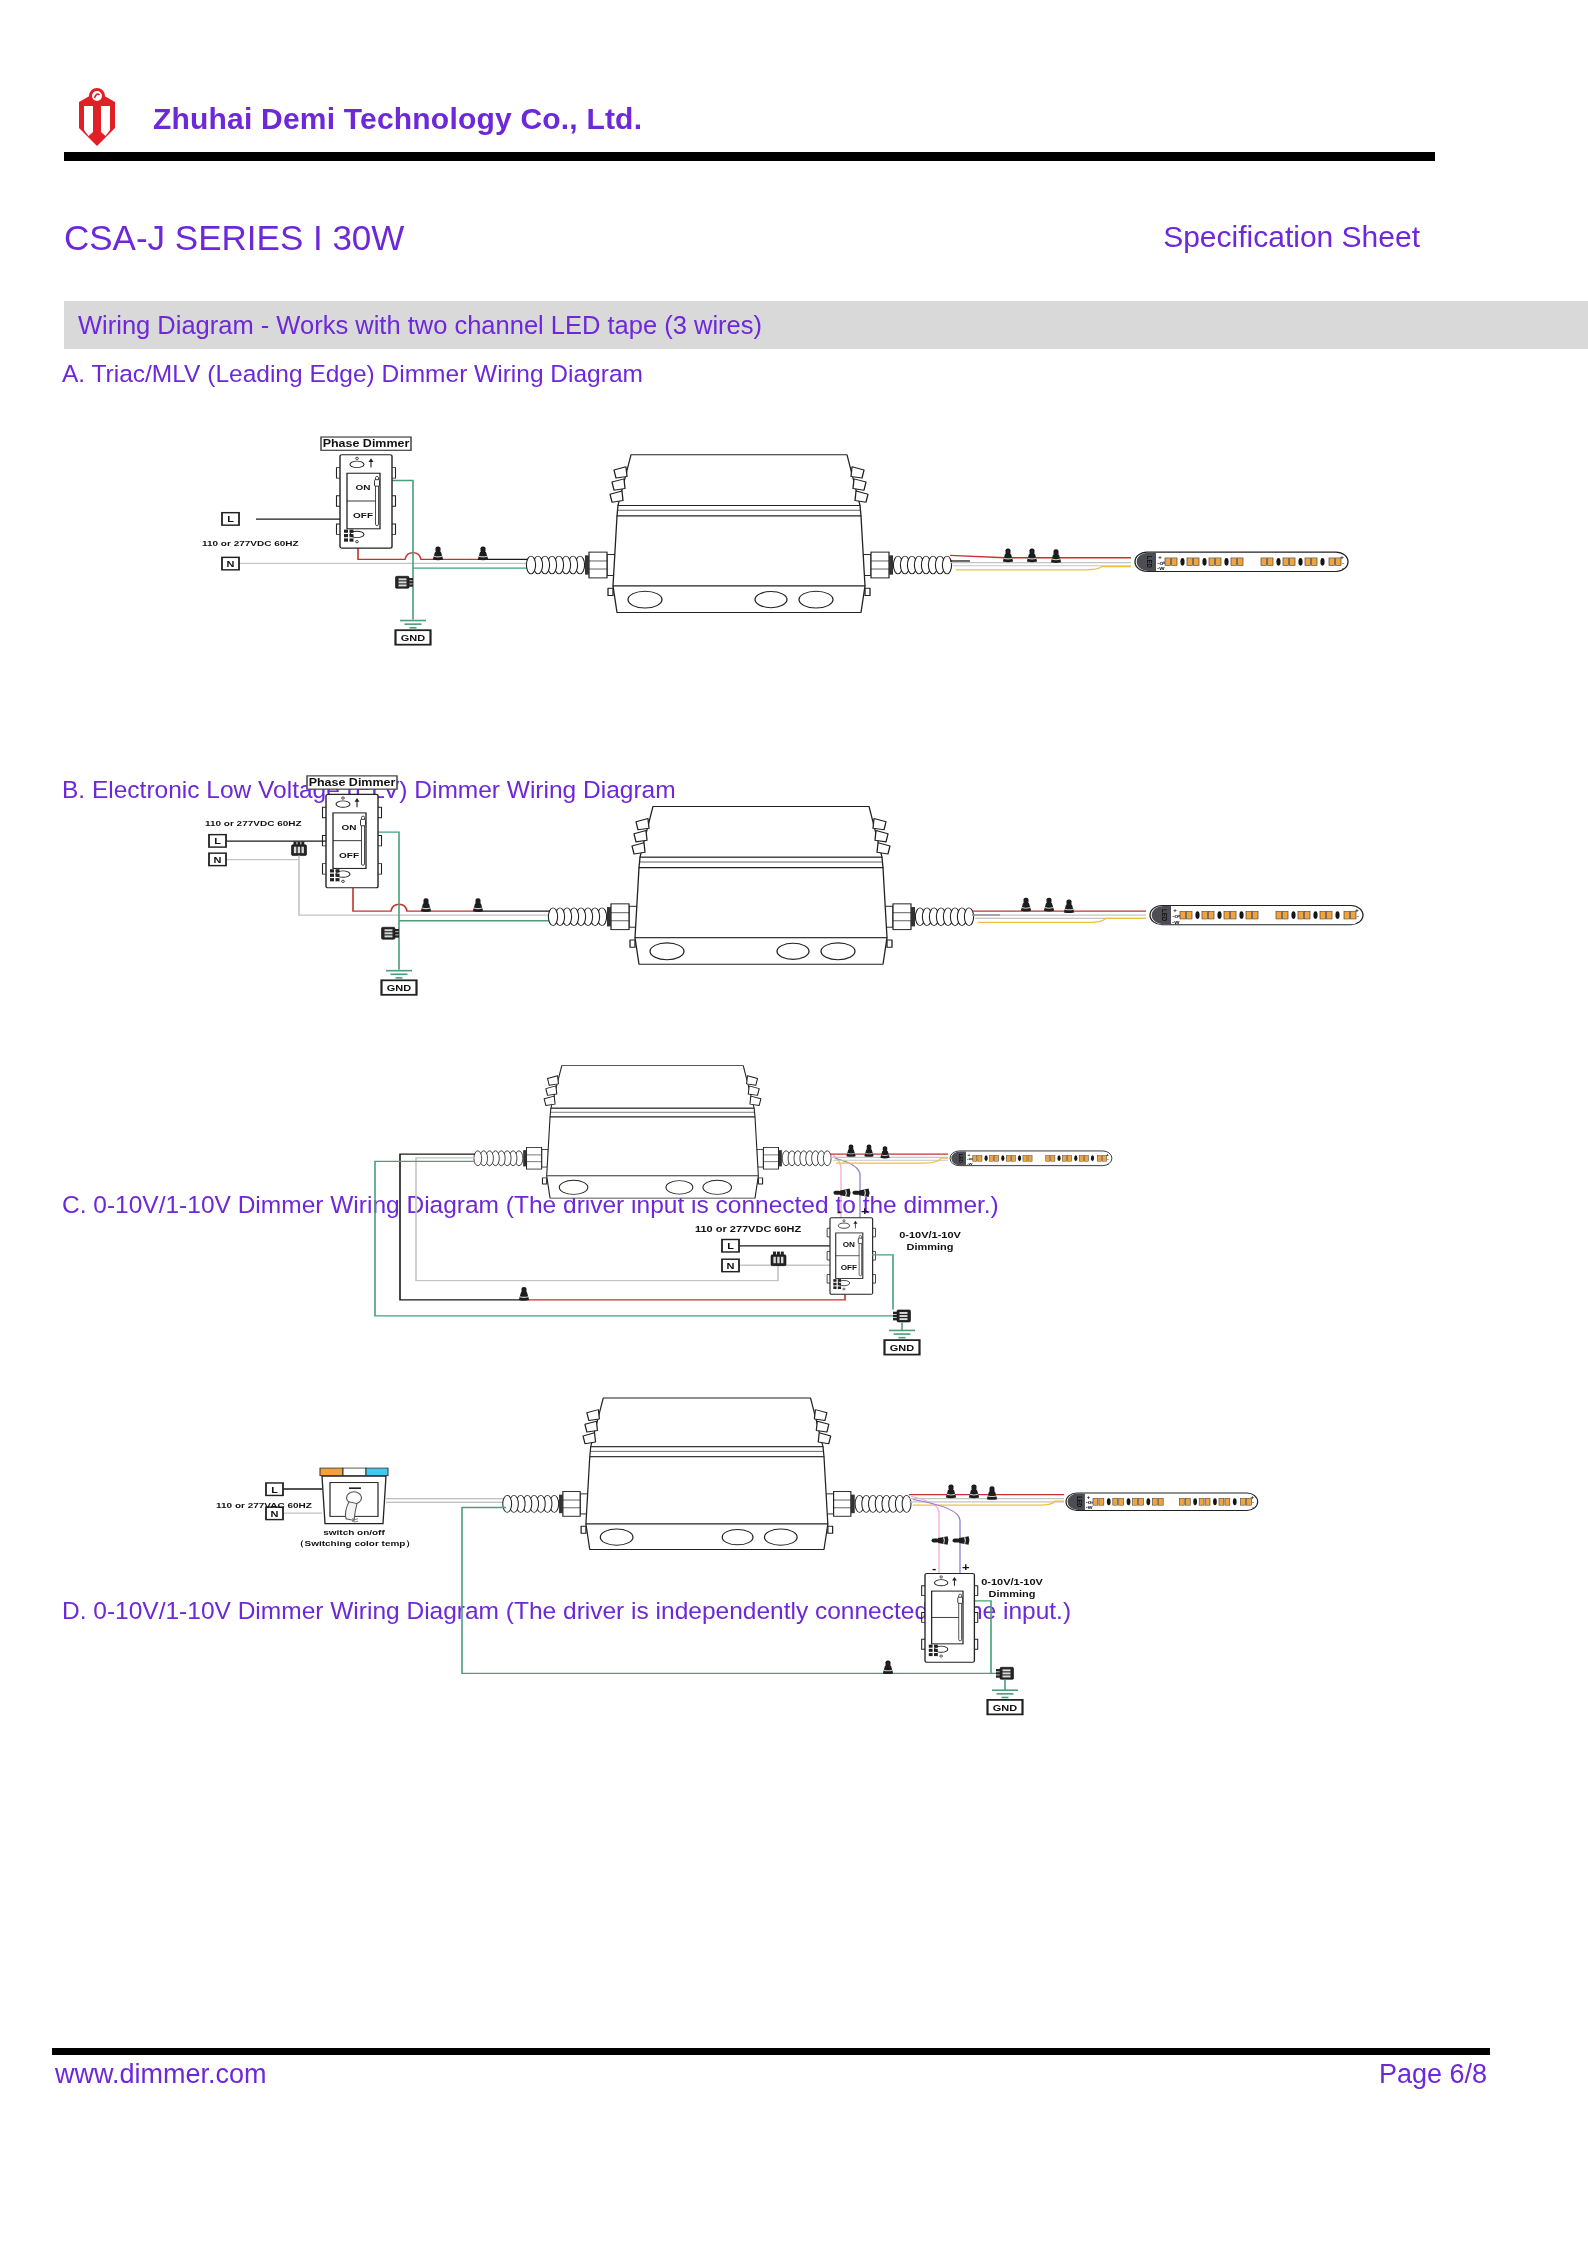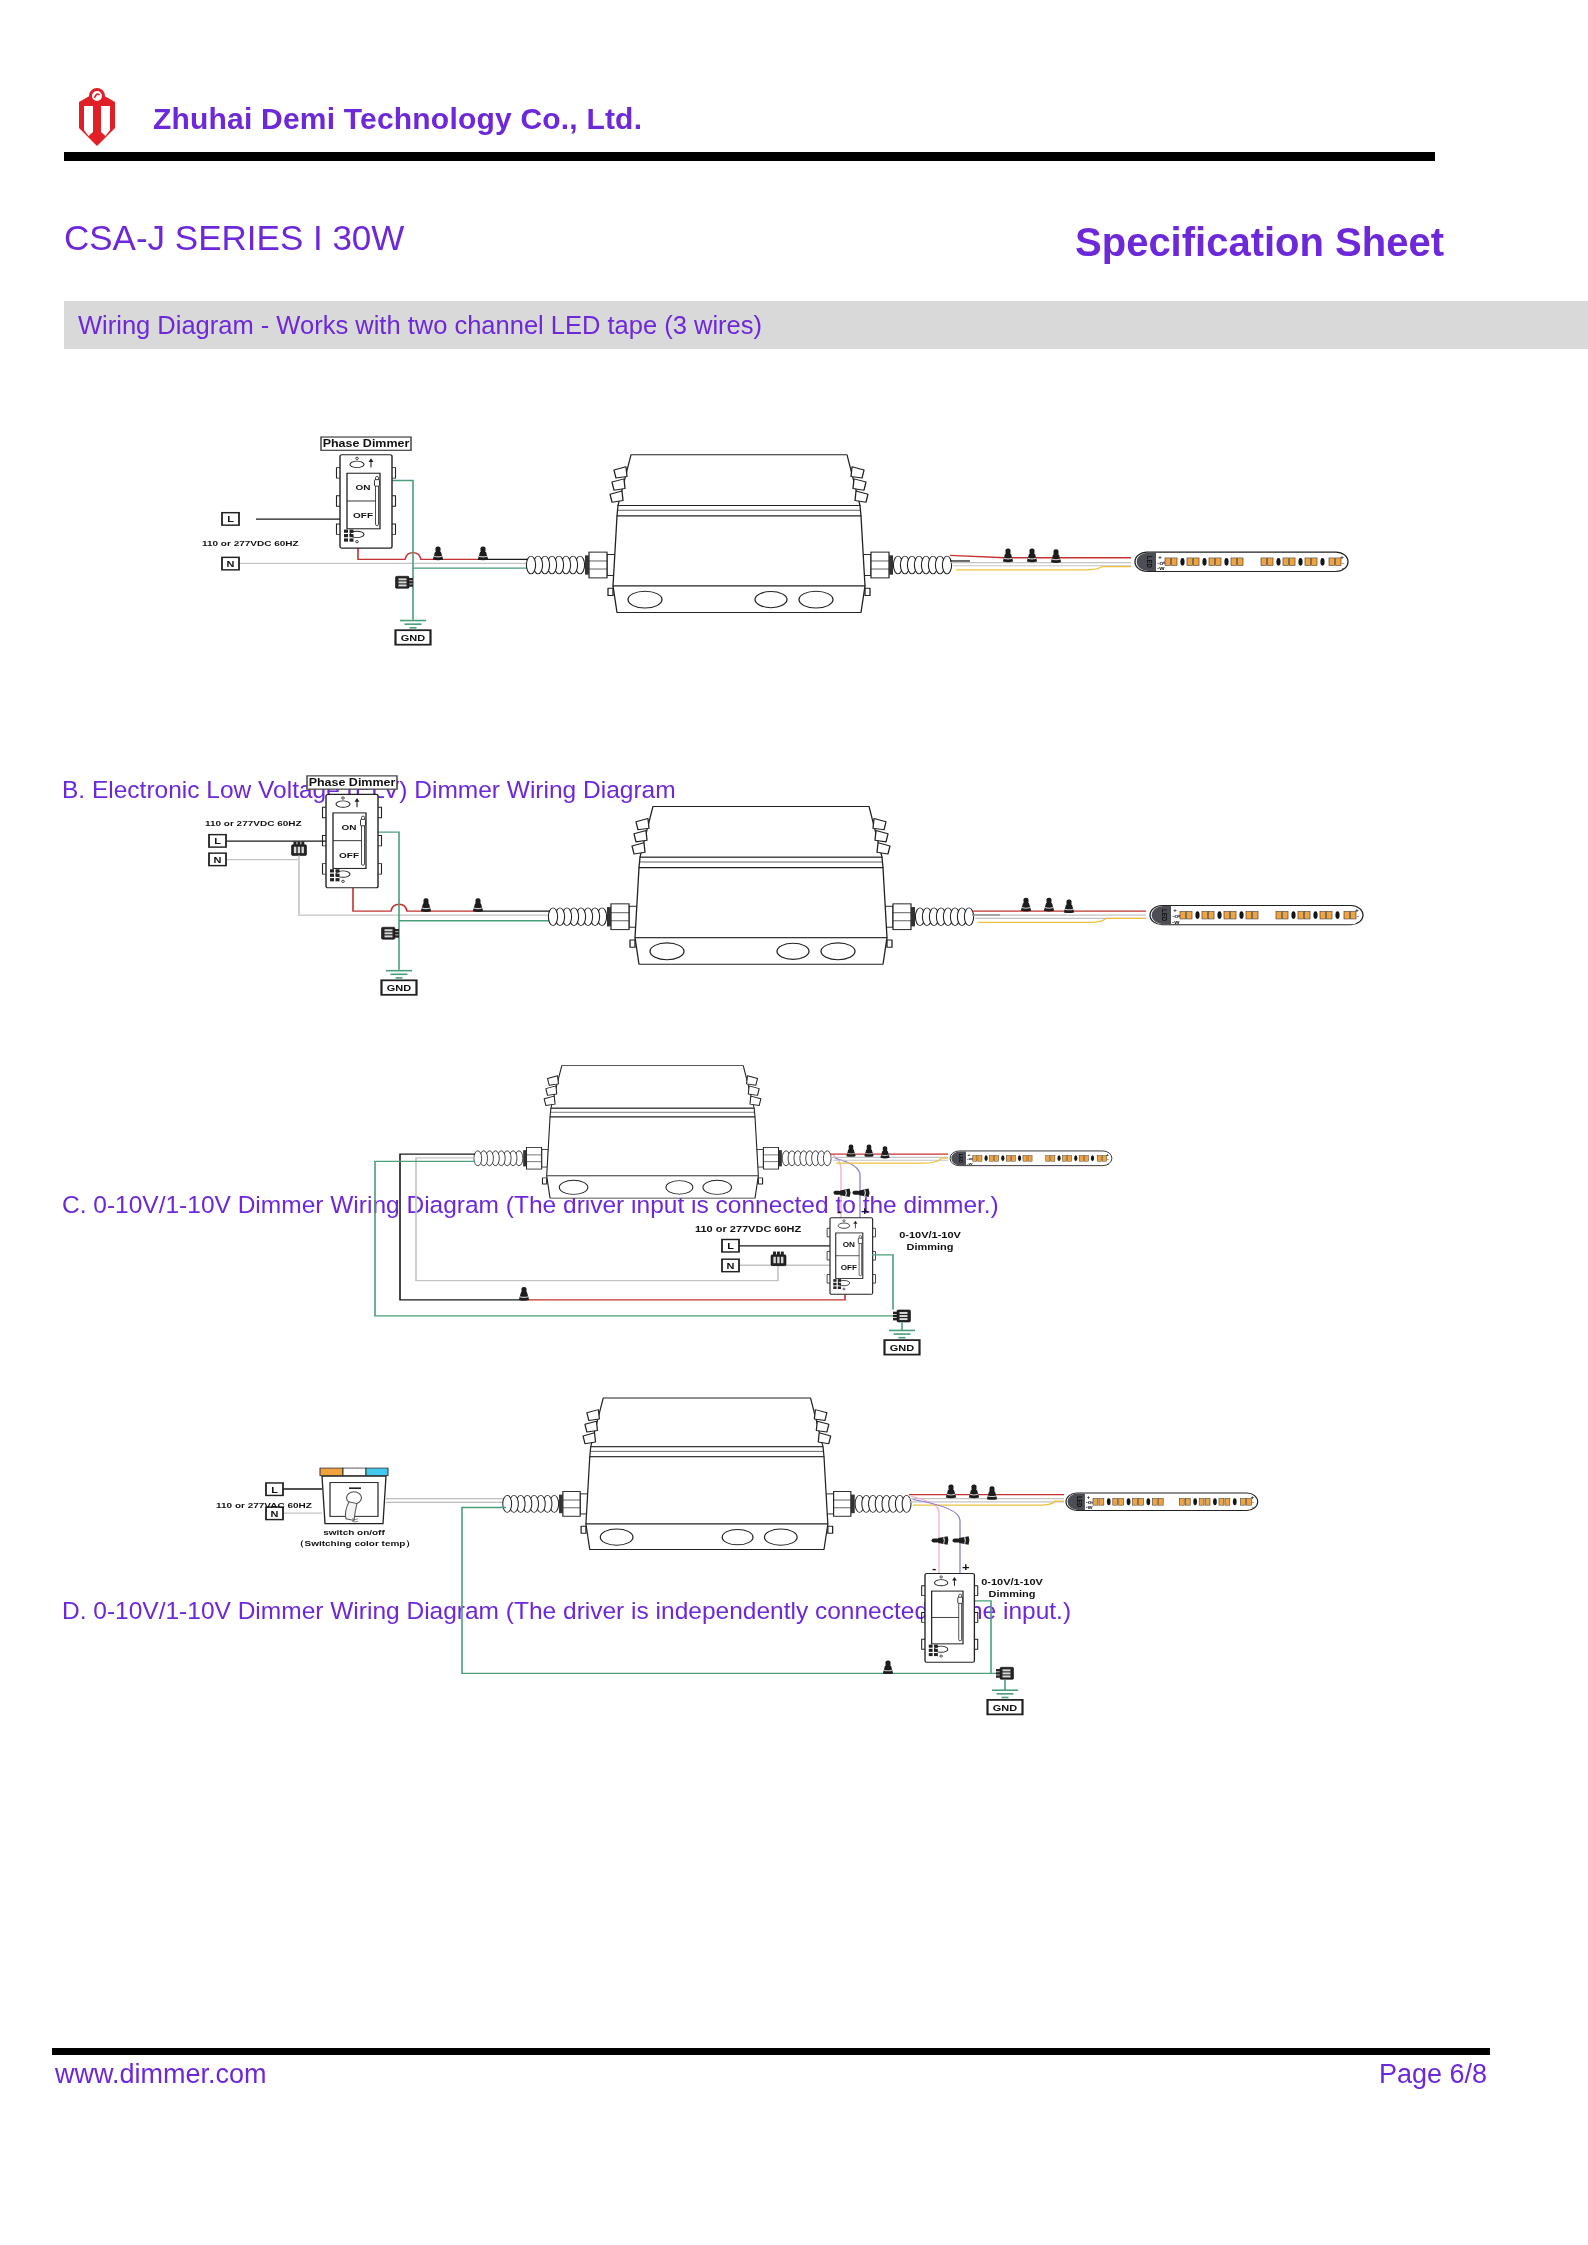--- a/index.html
+++ b/index.html
@@ -1,21 +1,21 @@
 <!DOCTYPE html>
 <html><head>
 <meta charset="utf-8">
 <style>
   html,body{margin:0;padding:0}
   .page{position:relative;width:1588px;height:2245px;background:#fff;font-family:"Liberation Sans",sans-serif;color:#6d28d9;overflow:hidden}
   .abs{position:absolute}
   .company{left:153px;top:102px;font-size:30px;font-weight:bold;letter-spacing:0.2px}
   .rule{left:64px;top:152px;width:1371px;height:9px;background:#000}
   .product{left:64px;top:218px;font-size:35px;font-weight:normal}
-  .doctype{right:144px;top:220px;font-size:40px;font-weight:bold}
+  .doctype{right:168px;top:220px;font-size:30px;font-weight:normal}
   .banner{left:64px;top:301px;width:1579px;height:48px;background:#d9d9d9;font-size:25.5px;font-weight:normal;line-height:48px;padding-left:14px;box-sizing:border-box}
   .heading{left:62px;font-size:24.5px}
   .h-a{top:360px}.h-b{top:776px}.h-c{top:1191px}.h-d{top:1597px}
   .diagram{left:0;top:400px}
   .f-rule{left:52px;top:2048px;width:1438px;height:7px;background:#000}
   .website{left:55px;top:2059px;font-size:27px}
   .pageno{right:101px;top:2059px;font-size:27px}
   svg text{fill:#111}
   .t7b{font:bold 6.8px "Liberation Sans",sans-serif}
   .t10b{font:bold 10px "Liberation Sans",sans-serif}
@@ -36,20 +36,21 @@
     <circle cx="21" cy="10" r="6.5" fill="#fff" stroke="#e01f26" stroke-width="3"></circle>
     <path d="M18.5,12 q2,-6 5,-3" fill="none" stroke="#e01f26" stroke-width="1.6"></path>
   </svg>
 
   <div class="abs company">Zhuhai Demi Technology Co., Ltd.</div>
   <div class="abs rule"></div>
   <div class="abs product">CSA-J SERIES I 30W</div>
   <div class="abs doctype">Specification Sheet</div>
   <div class="abs banner">Wiring Diagram - Works with two channel LED tape (3 wires)</div>
 
+  <div class="abs heading h-a">A. Triac/MLV (Leading Edge) Dimmer Wiring Diagram</div>
   <div class="abs heading h-b">B. Electronic Low Voltage (ELV) Dimmer Wiring Diagram</div>
   <div class="abs heading h-c">C. 0-10V/1-10V Dimmer Wiring Diagram (The driver input is connected to the dimmer.)</div>
   <div class="abs heading h-d">D. 0-10V/1-10V Dimmer Wiring Diagram (The driver is independently connected to the input.)</div>
 
   <svg class="abs diagram" width="1588" height="1650" viewBox="0 400 1588 2050" preserveAspectRatio="none">
     <defs>
       <g id="conduit">
         <rect x="-8" y="-13" width="8" height="26" fill="#fff" stroke="#222" stroke-width="1.2"></rect>
         <rect x="-26" y="-16" width="18" height="32" fill="#fff" stroke="#222" stroke-width="1.2"></rect>
         <line x1="-26" y1="-5" x2="-8" y2="-5" stroke="#222" stroke-width="0.8"></line>

